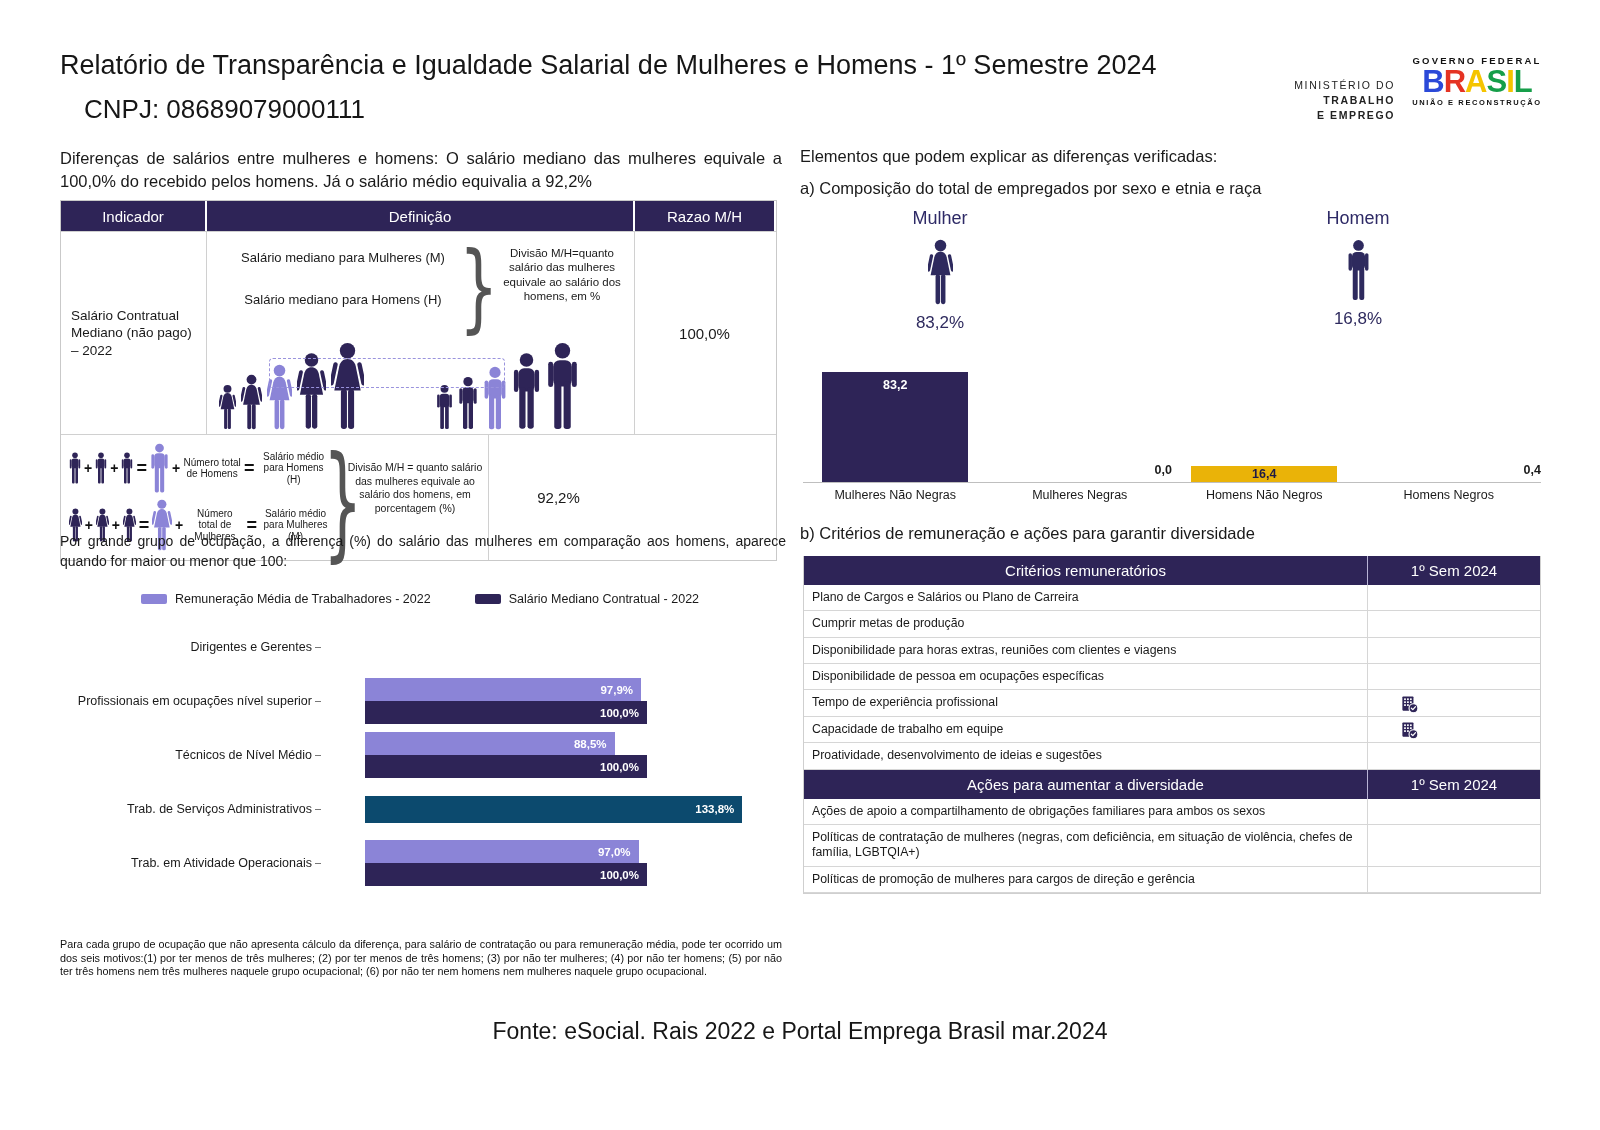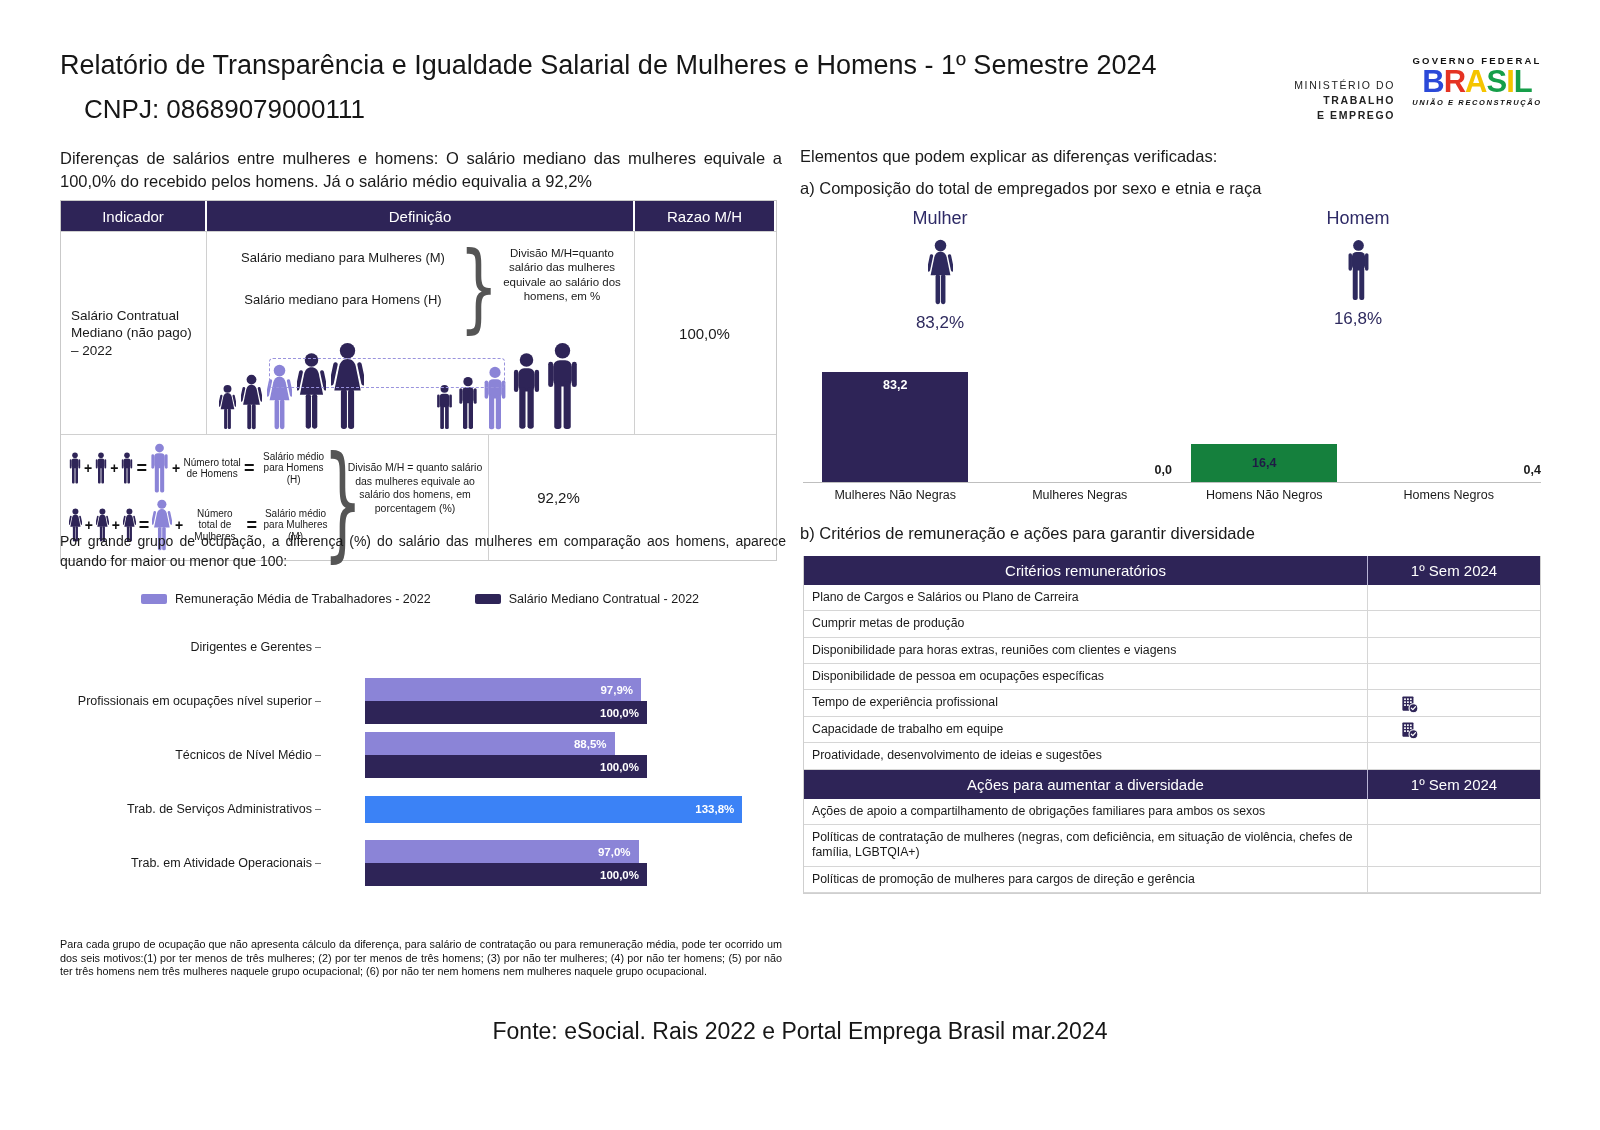--- a/index.html
+++ b/index.html
@@ -7,21 +7,21 @@
   .page { position:relative; width:1600px; height:1130px; background:#fff; color:#1a1a1a; overflow:hidden; }
 
   
   .title { position:absolute; left:60px; top:50px; width:1190px; font-size:27px; color:#161616; }
   .cnpj  { position:absolute; left:60px; top:94px; font-size:26px; color:#161616;margin-left:24px; }
   .ministry { position:absolute; left:1265px; top:78px; width:130px; text-align:right; font-size:10.5px; letter-spacing:1.6px; line-height:15px; color:#222; }
   .ministry .b { font-weight:bold; }
   .govlogo { position:absolute; left:1412px; top:55px; width:130px; text-align:center; }
   .govlogo .top { font-size:9.5px; font-weight:bold; letter-spacing:2.2px; color:#111; }
   .govlogo .word { font-size:31px; font-weight:bold; letter-spacing:-1px; line-height:32px; }
-  .govlogo .bottom { font-size:7.5px; font-weight:bold; letter-spacing:1.6px; color:#111;font-style:italic; }
+  .govlogo .bottom { font-size:7.5px; font-weight:bold; letter-spacing:1.6px; color:#111; }
 
   
   .intro-left { position:absolute; left:60px; top:147px; width:722px; font-size:16.5px; line-height:23px; text-align:justify; }
 
   
   .ind-table { position:absolute; left:60px; top:200px; width:717px; border:1px solid #c9c9c9; }
   .ind-head { display:flex; height:30px; background:#fff; }
   .ind-head .cell { background:#2e2457; color:#fff; font-size:15px; display:flex; align-items:center; justify-content:center; border-right:2px solid #fff; }
   .ind-head .cell:last-child { border-right:none; }
   .c1 { width:146px; } .c2 { width:428px; } .c3 { width:139px; }
@@ -282,21 +282,21 @@
           </div>
           <div class="occ-bar" style="width: 282px; background: rgb(46, 36, 87);">
             <span class="occ-val">100,0%</span>
           </div>
         </div>
       </div>
       <div class="occ-row">
         <div class="occ-label">Trab. de Serviços Administrativos</div>
         <div class="occ-tick"></div>
         <div class="occ-bars">
-          <div class="occ-bar single" style="width: 377.316px; background: #3b82f6;">
+          <div class="occ-bar single" style="width: 377.316px; background: #0c4a6e;">
             <span class="occ-val">133,8%</span>
           </div>
         </div>
       </div>
       <div class="occ-row">
         <div class="occ-label">Trab. em Atividade Operacionais</div>
         <div class="occ-tick"></div>
         <div class="occ-bars">
           <div class="occ-bar" style="width: 273.54px; background: rgb(139, 132, 215);">
             <span class="occ-val">97,0%</span>
@@ -332,21 +332,21 @@
     <div class="comp-slots" id="comp-slots">
         <div class="comp-slot">
           <div class="comp-bar" style="height: 109.824px; background: rgb(46, 36, 87);">
             <span class="comp-val-inside-top">83,2</span>
           </div>
         </div>
         <div class="comp-slot">
           <span class="comp-val-above">0,0</span>
         </div>
         <div class="comp-slot">
-          <div class="comp-bar" style="height: 38px; background: #15803d;">
+          <div class="comp-bar" style="height: 16px; background: #eab308;">
             <span class="comp-val-inside-mid">16,4</span>
           </div>
         </div>
         <div class="comp-slot">
           <span class="comp-val-above">0,4</span>
         </div>
       </div>
     <div class="comp-cats" id="comp-cats">
         <div class="comp-cat">Mulheres Não Negras</div>
         <div class="comp-cat">Mulheres Negras</div>

